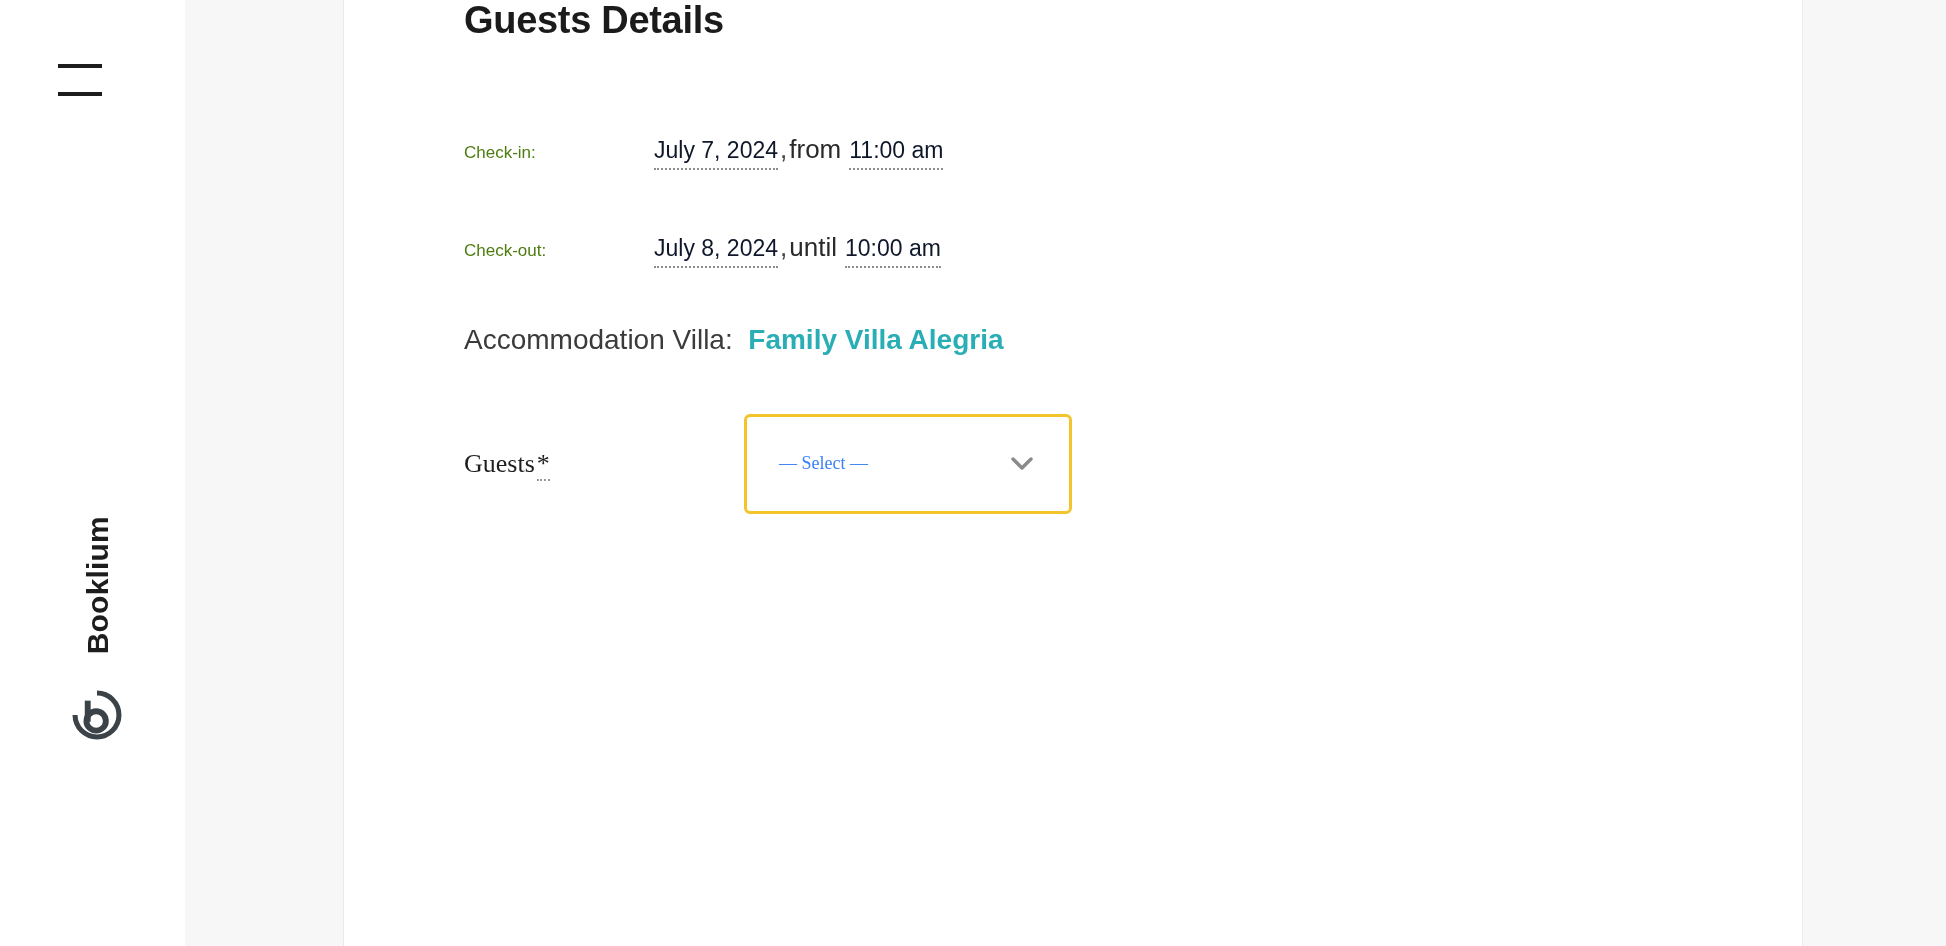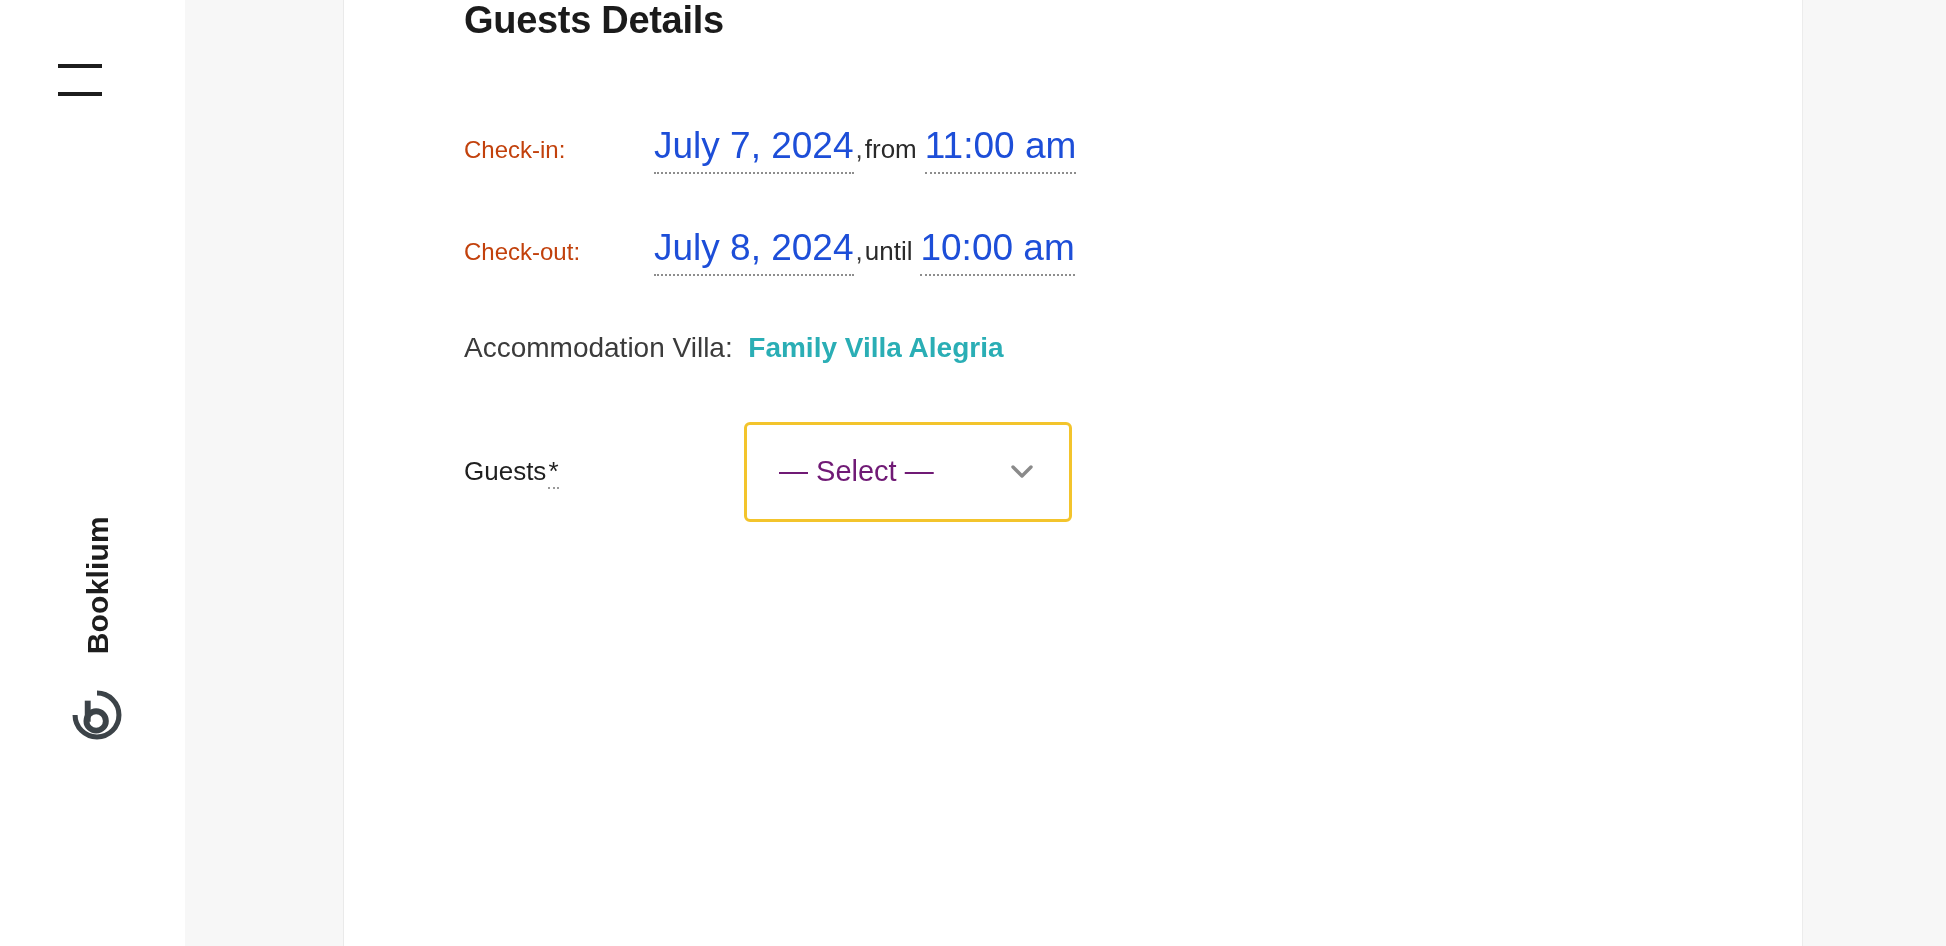--- a/index.html
+++ b/index.html
@@ -128,24 +128,24 @@
     font-size: 26px;
     color: #3b3b3b;
     line-height: 1.3;
   }
   .detail-row.checkin { margin-top: 66px; }
   .detail-row.checkout { margin-top: 36px; }
 
   .detail-label {
     width: 190px;
     flex: 0 0 190px;
-    color: #c2410c;
-    font-size: 24px;
-  }
-  .detail-value { color: #1d4ed8; font-size: 37px; }
+    color: #4d7c0f;
+    font-size: 17px;
+  }
+  .detail-value { color: #0f172a; font-size: 23px; }
   .dotted {
     border-bottom: 2px dotted #8d8d8d;
     padding-bottom: 2px;
   }
   .sep { color: #3f3f3f; padding: 0 2px; }
   .conj { color: #2a2a2a; margin-top: 25px; }
 
   .type-row {
     margin-top: 56px;
     font-size: 28px;
@@ -154,21 +154,21 @@
   .type-value {
     color: #2aaeb5;
     font-weight: 700;
   }
 
   
   .field-row {
     display: flex;
     align-items: center;
   }
-  .field-row.guests { margin-top: 58px; }
+  .field-row.guests { margin-top: 58px; font-family: Liberation Serif, serif; }
   .field-row.guest-name { margin-top: 38px; }
 
   .field-label {
     width: 280px;
     flex: 0 0 280px;
     font-size: 26px;
     color: #1f1f1f;
   }
   .req-star {
     border-bottom: 2px dotted #9a9a9a;
@@ -183,22 +183,22 @@
     height: 100px;
     box-sizing: border-box;
     border: 3px solid #f3c42c;
     border-radius: 6px;
     background: #ffffff;
     display: flex;
     align-items: center;
     cursor: pointer;
   }
   .select-value {
-    font-size: 29px;
-    color: #701a75;
+    font-size: 18px;
+    color: #3b82f6;
     padding-left: 32px;
     user-select: none;
   }
   .chevron {
     position: absolute;
     right: 36px;
     top: 50%;
     transform: translateY(-50%);
     width: 22px;
     height: 14px;

